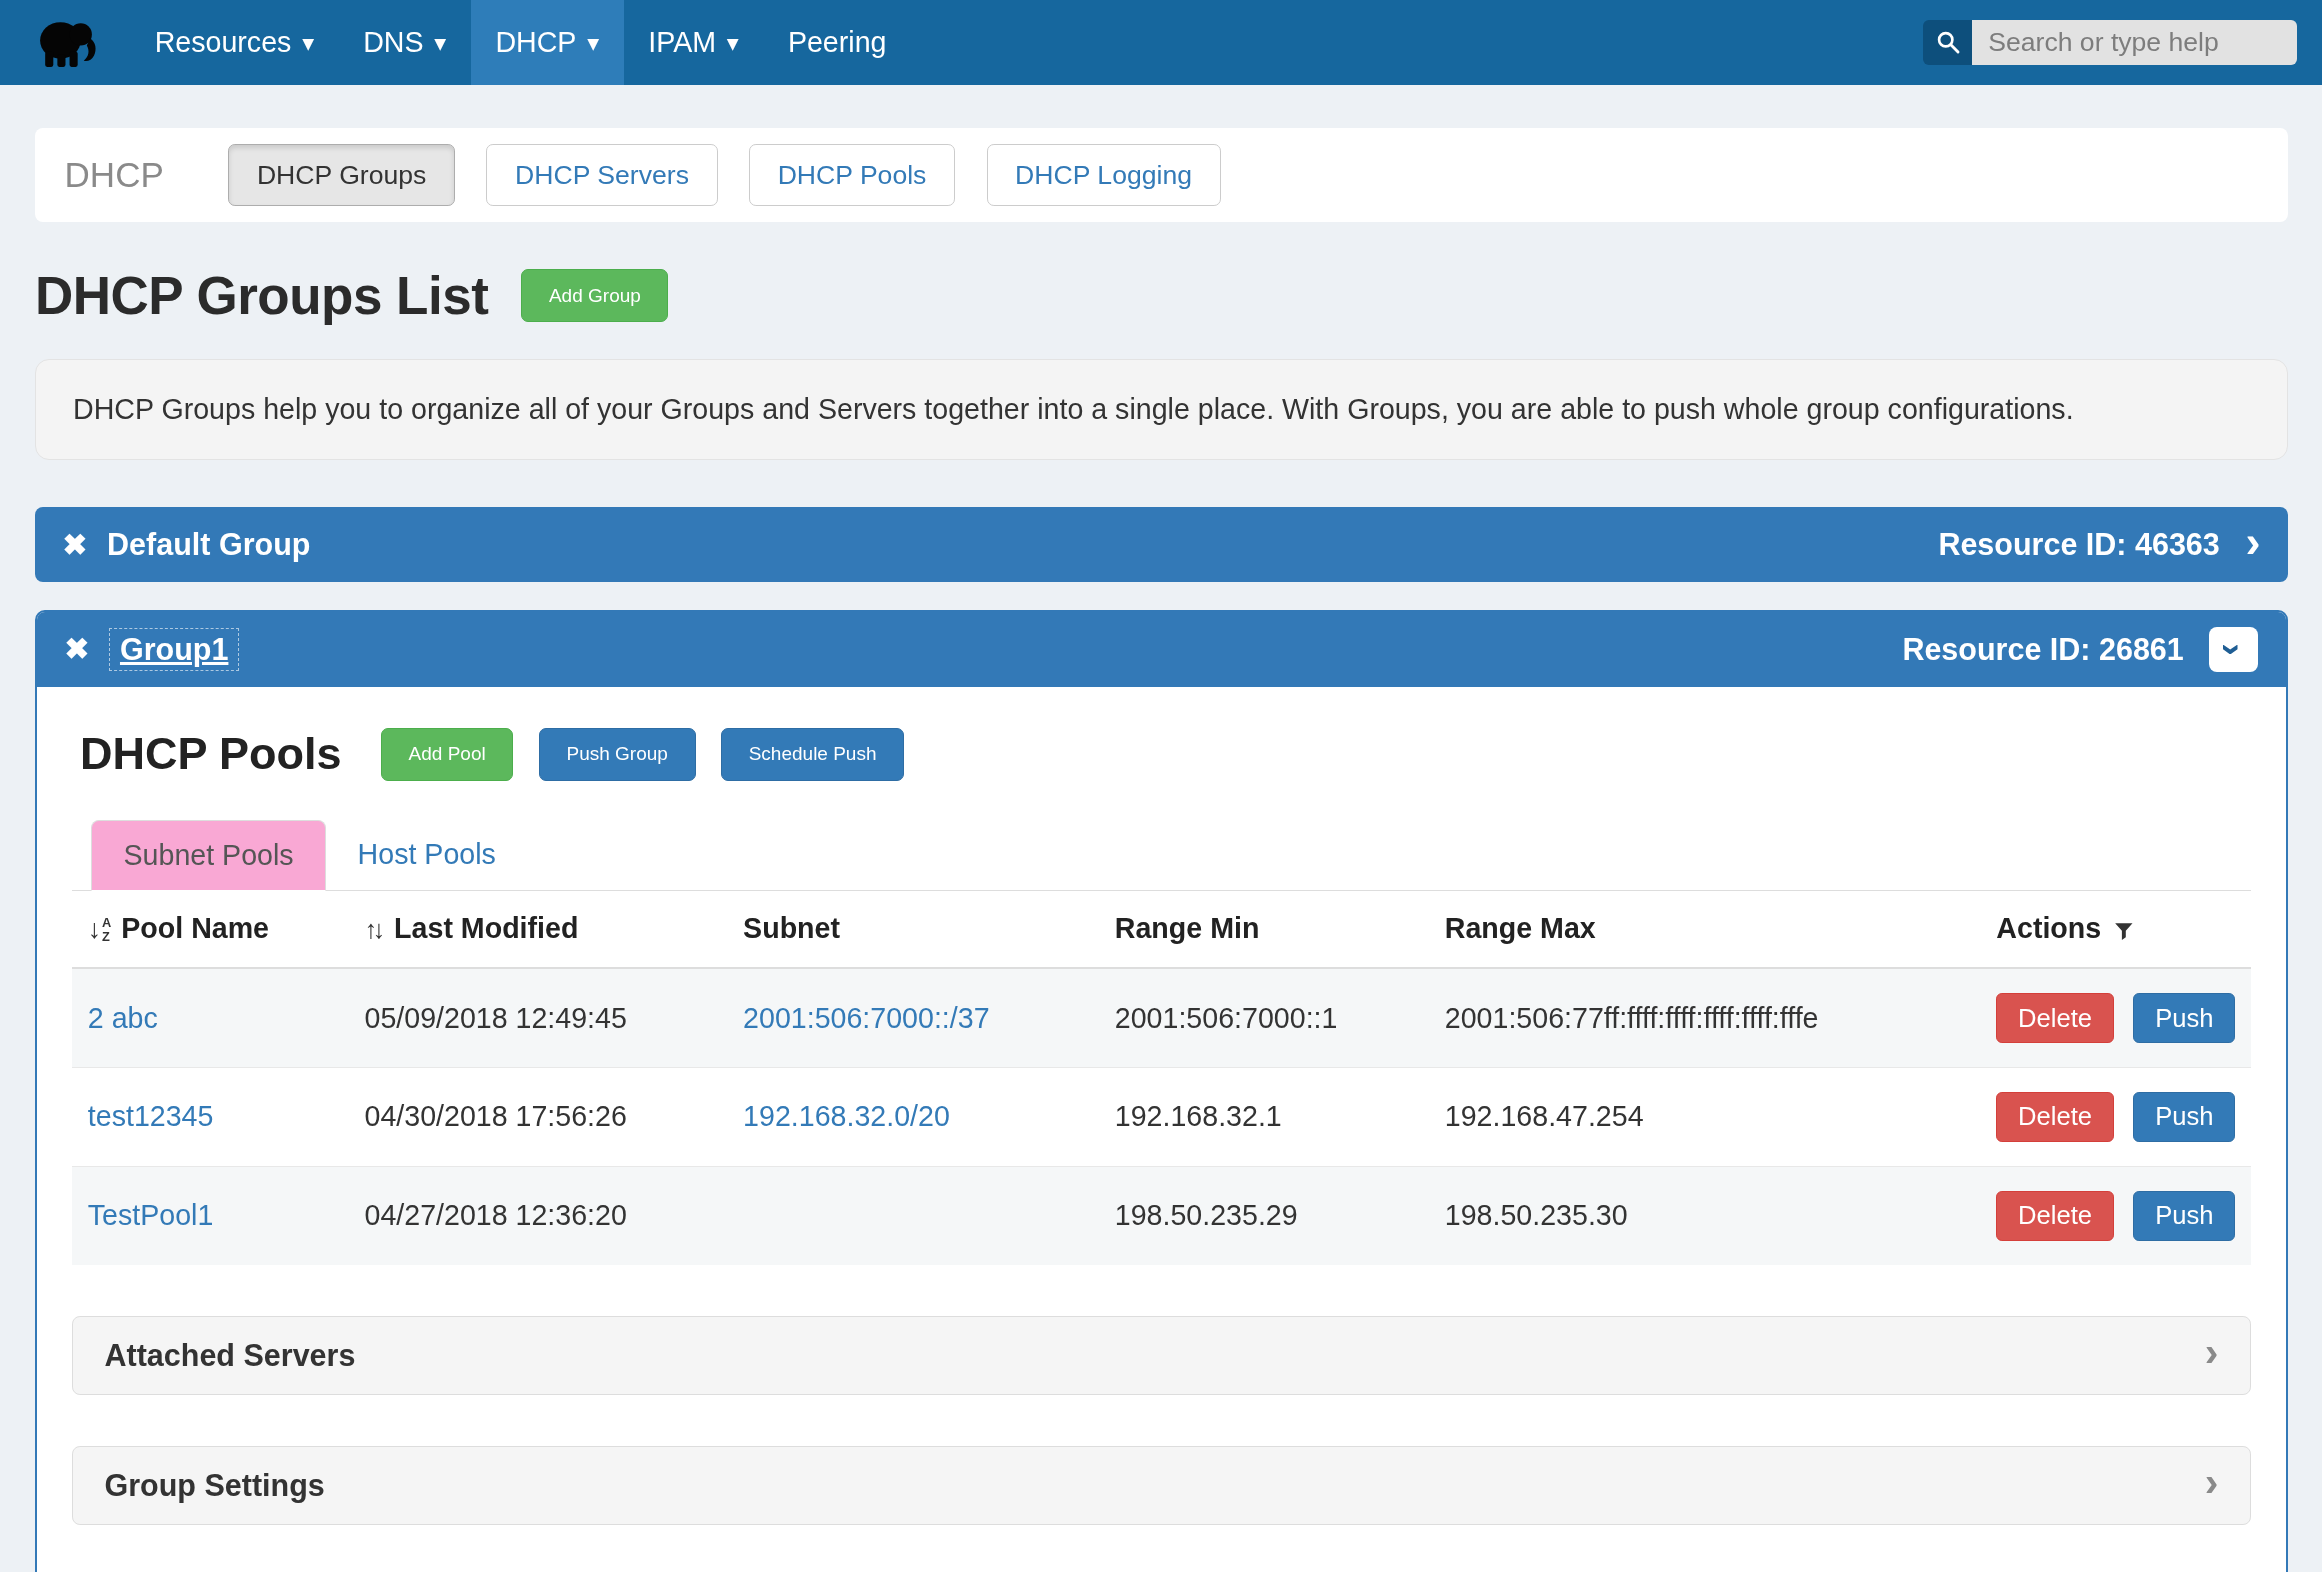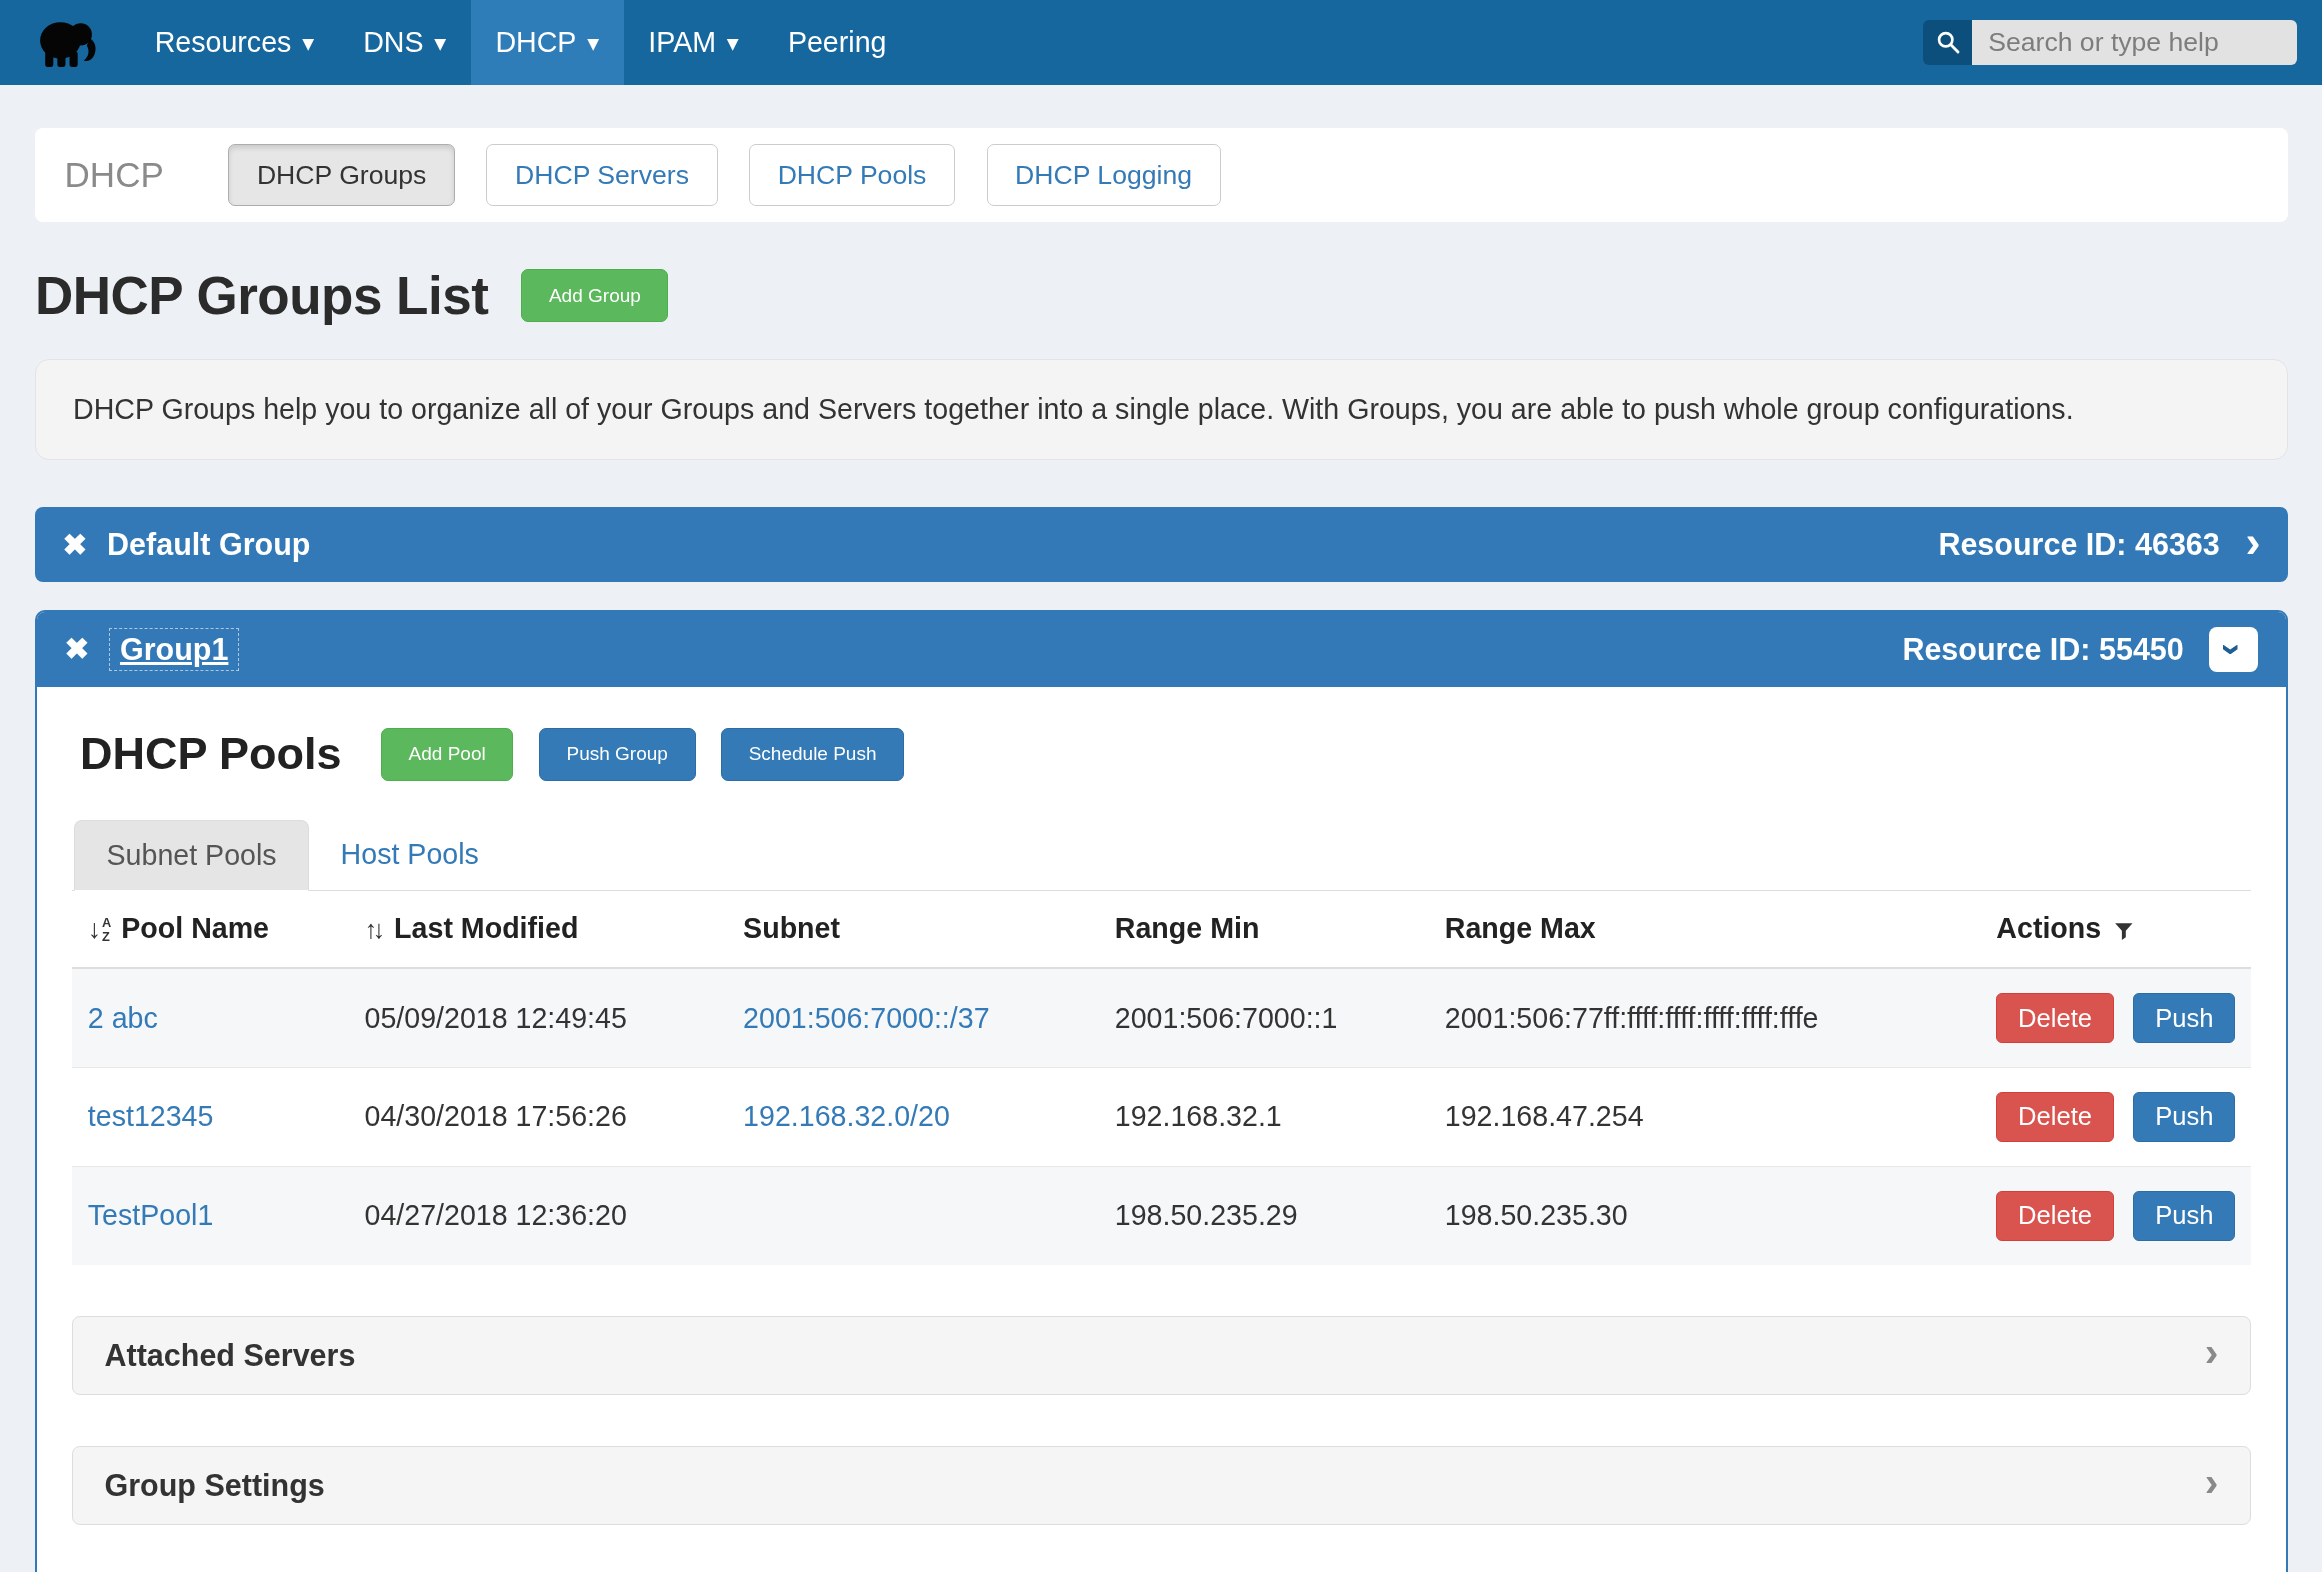--- a/index.html
+++ b/index.html
@@ -162,25 +162,26 @@
 
   
   .tabs { display: flex; border-bottom: 1px solid #ddd; margin-top: 39px; padding-left: 2px; }
   .tab {
     font-size: 28.6px;
     padding: 17.7px 31.5px;
     cursor: pointer;
     margin-bottom: -1px;
   }
   .tab.active {
-    background: #e5e5e5;
+    background: #f9a8d4;
     border: 1px solid #ddd;
     border-bottom: 1px solid #fff;
     border-radius: 7.9px 7.9px 0 0;
     color: #555;
+    margin-left: 17px;
   }
   .tab.inactive { color: #337ab7; }
 
   
   table { width: 100%; border-collapse: collapse; font-size: 28.6px; }
   th {
     text-align: left;
     padding: 21.7px 15.8px;
     border-bottom: 2px solid #ddd;
     font-weight: bold;
@@ -289,21 +290,21 @@
       <span>Resource ID: 46363</span>
       <span class="chev white">›</span>
     </span>
   </div>
 
   <div class="group-expanded">
     <div class="group-bar">
       <span class="x-icon">✖</span>
       <a class="group-name editable">Group1</a>
       <span class="resource-id">
-        <span>Resource ID: 55450</span>
+        <span>Resource ID: 26861</span>
         <span class="chev-box">
           <span class="chev">›</span>
         </span>
       </span>
     </div>
 
     <div class="panel-body">
 
       <div class="pools-header">
         <h2 class="pools-title">DHCP Pools</h2>

